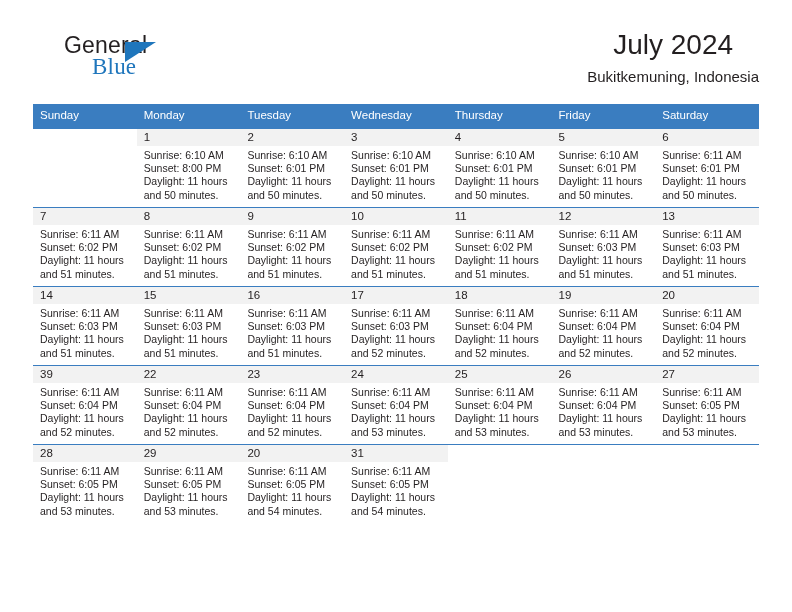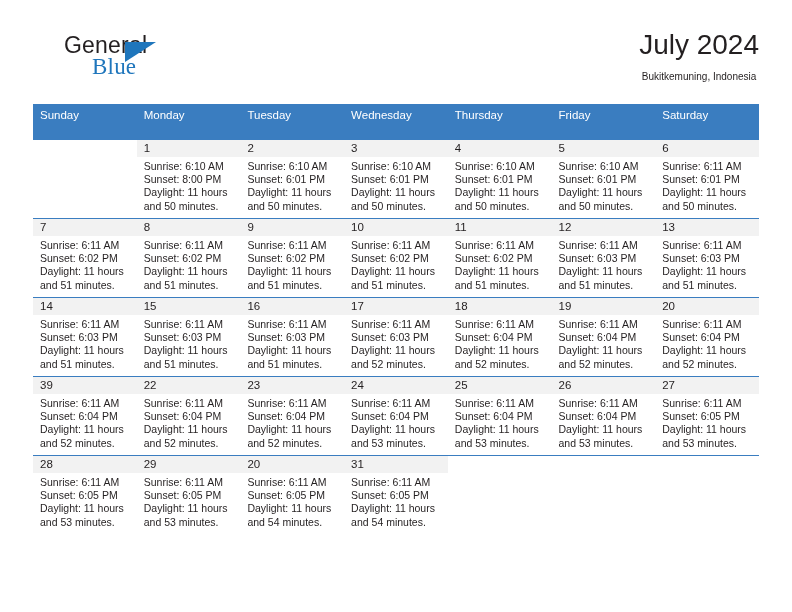--- a/index.html
+++ b/index.html
@@ -73,21 +73,21 @@
     margin-left: 28px;
   }
   .cal-title {
     font-size: 28px;
     font-weight: 400;
     color: #231f20;
     line-height: 34px;
     white-space: nowrap;
   }
   .cal-subtitle {
-    font-size: 10px;
+    font-size: 15px;
     font-weight: 400;
     color: #231f20;
     line-height: 22px;
     margin-top: 4px;
     white-space: nowrap;
   }
 
   
   .calendar {
     position: absolute;
@@ -96,21 +96,21 @@
     width: 726px;
     border-collapse: collapse;
     table-layout: fixed;
   }
   .calendar th {
     background: #3a7dc0;
     color: #ffffff;
     font-size: 11.5px;
     font-weight: 400;
     text-align: left;
-    padding: 5px 0 18px 7px;
+    padding: 5px 0 7px 7px;
     height: 11px;
     border: none;
     margin-left: 16px;
   }
   .calendar td {
     vertical-align: top;
     padding: 0;
     border-top: 1px solid #3a7dc0;
     height: 78px;
   }

